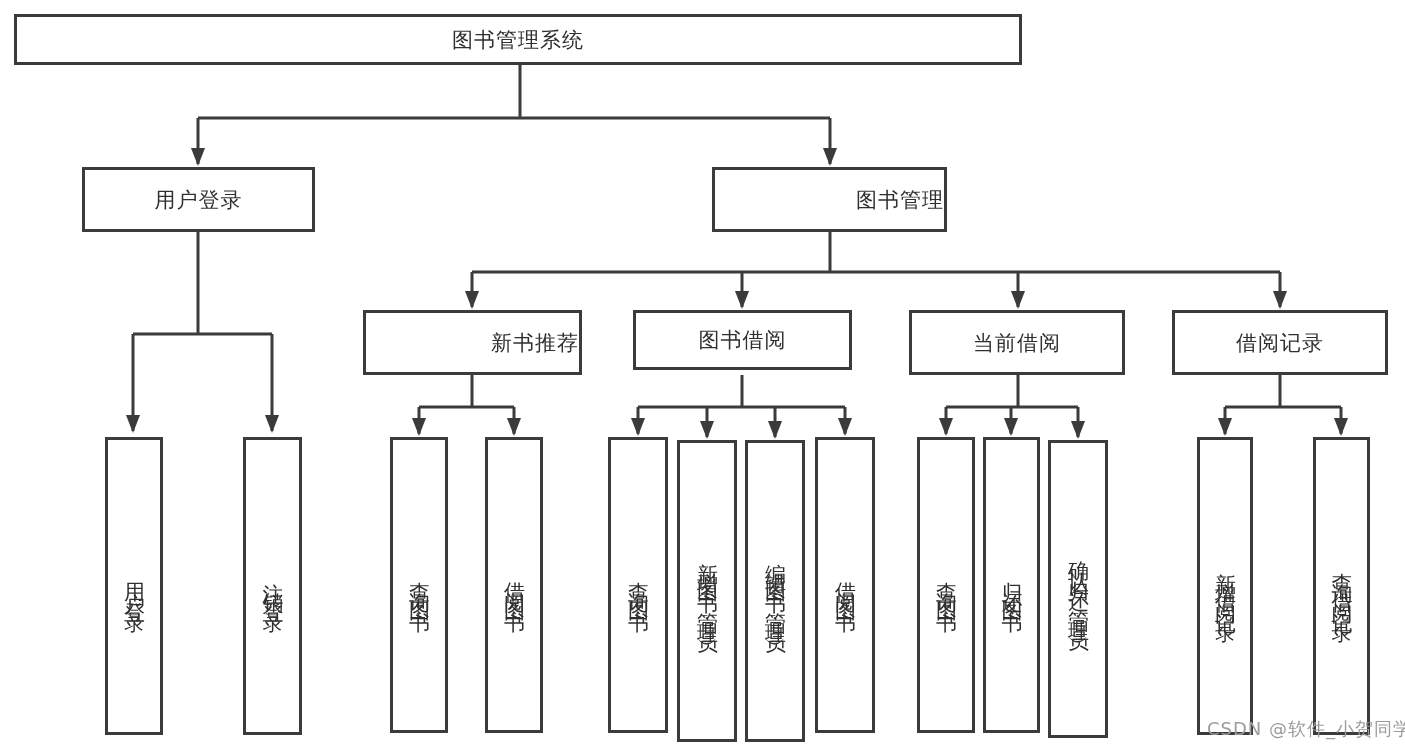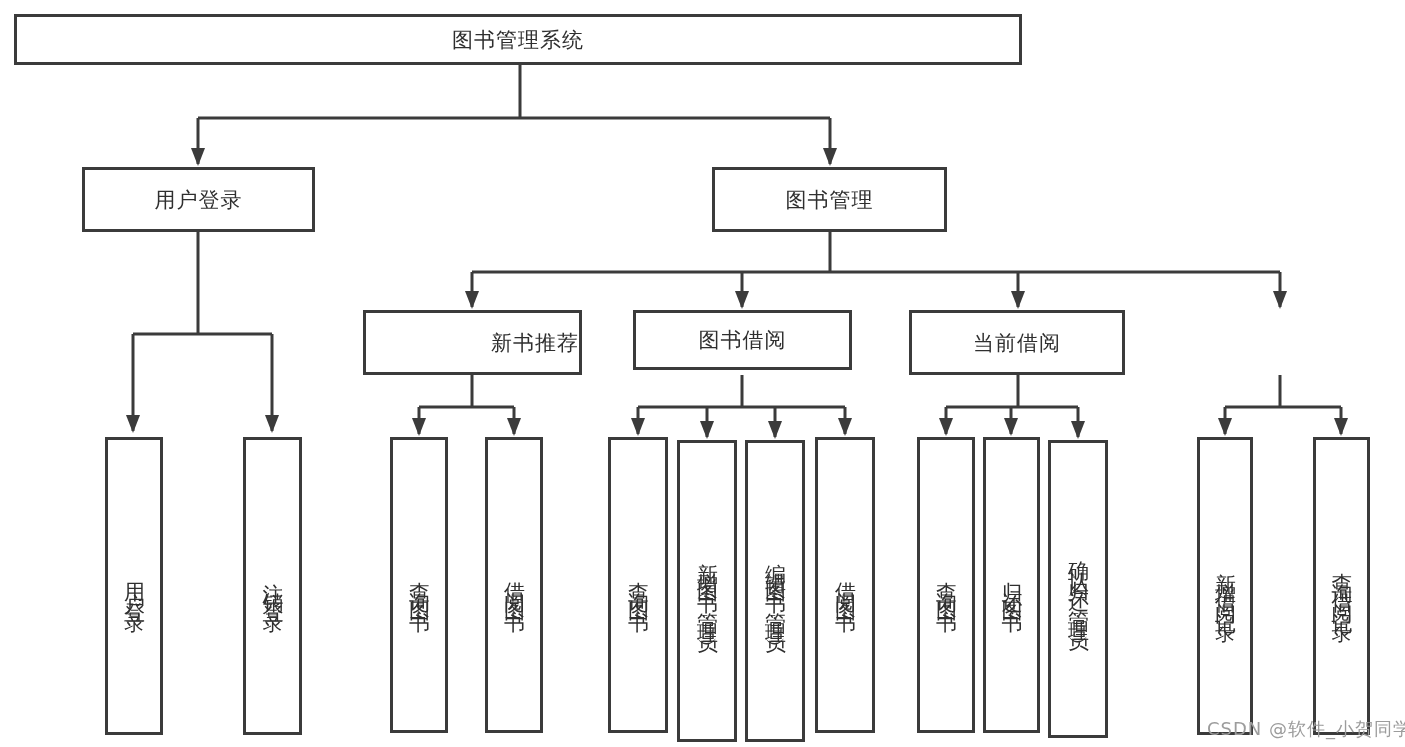--- a/index.html
+++ b/index.html
@@ -75,32 +75,35 @@
     <path class="ln" d="M1341 407 V434" marker-end="url(#arrow)"></path>
   </svg>
 
   <div class="box h" style="left:14px;top:14px;width:1008px;height:51px;">
     <span>图书管理系统</span>
   </div>
 
   <div class="box h" style="left:82px;top:167px;width:233px;height:65px;">
     <span>用户登录</span>
   </div>
-  <div class="box h" style="left:712px;top:167px;width:235px;height:65px;">
+  <div class="box h" style="left:712px;top:167px;width:235px;height:65px;justify-content:flex-end;">
     <span>图书管理</span>
   </div>
 
   <div class="box h" style="left:363px;top:310px;width:219px;height:65px;justify-content:flex-end;">
     <span>新书推荐</span>
   </div>
   <div class="box h" style="left:633px;top:310px;width:219px;height:60px;">
     <span>图书借阅</span>
   </div>
   <div class="box h" style="left:909px;top:310px;width:216px;height:65px;">
     <span>当前借阅</span>
+  </div>
+  <div class="box h" style="left:1172px;top:310px;width:216px;height:65px;">
+    <span>借阅记录</span>
   </div>
 
   <div class="box v" style="left:105px;top:437px;width:58px;height:298px;">
     <span>用户登录</span>
   </div>
   <div class="box v" style="left:243px;top:437px;width:59px;height:298px;">
     <span>注销登录</span>
   </div>
 
   <div class="box v" style="left:390px;top:437px;width:58px;height:296px;">

